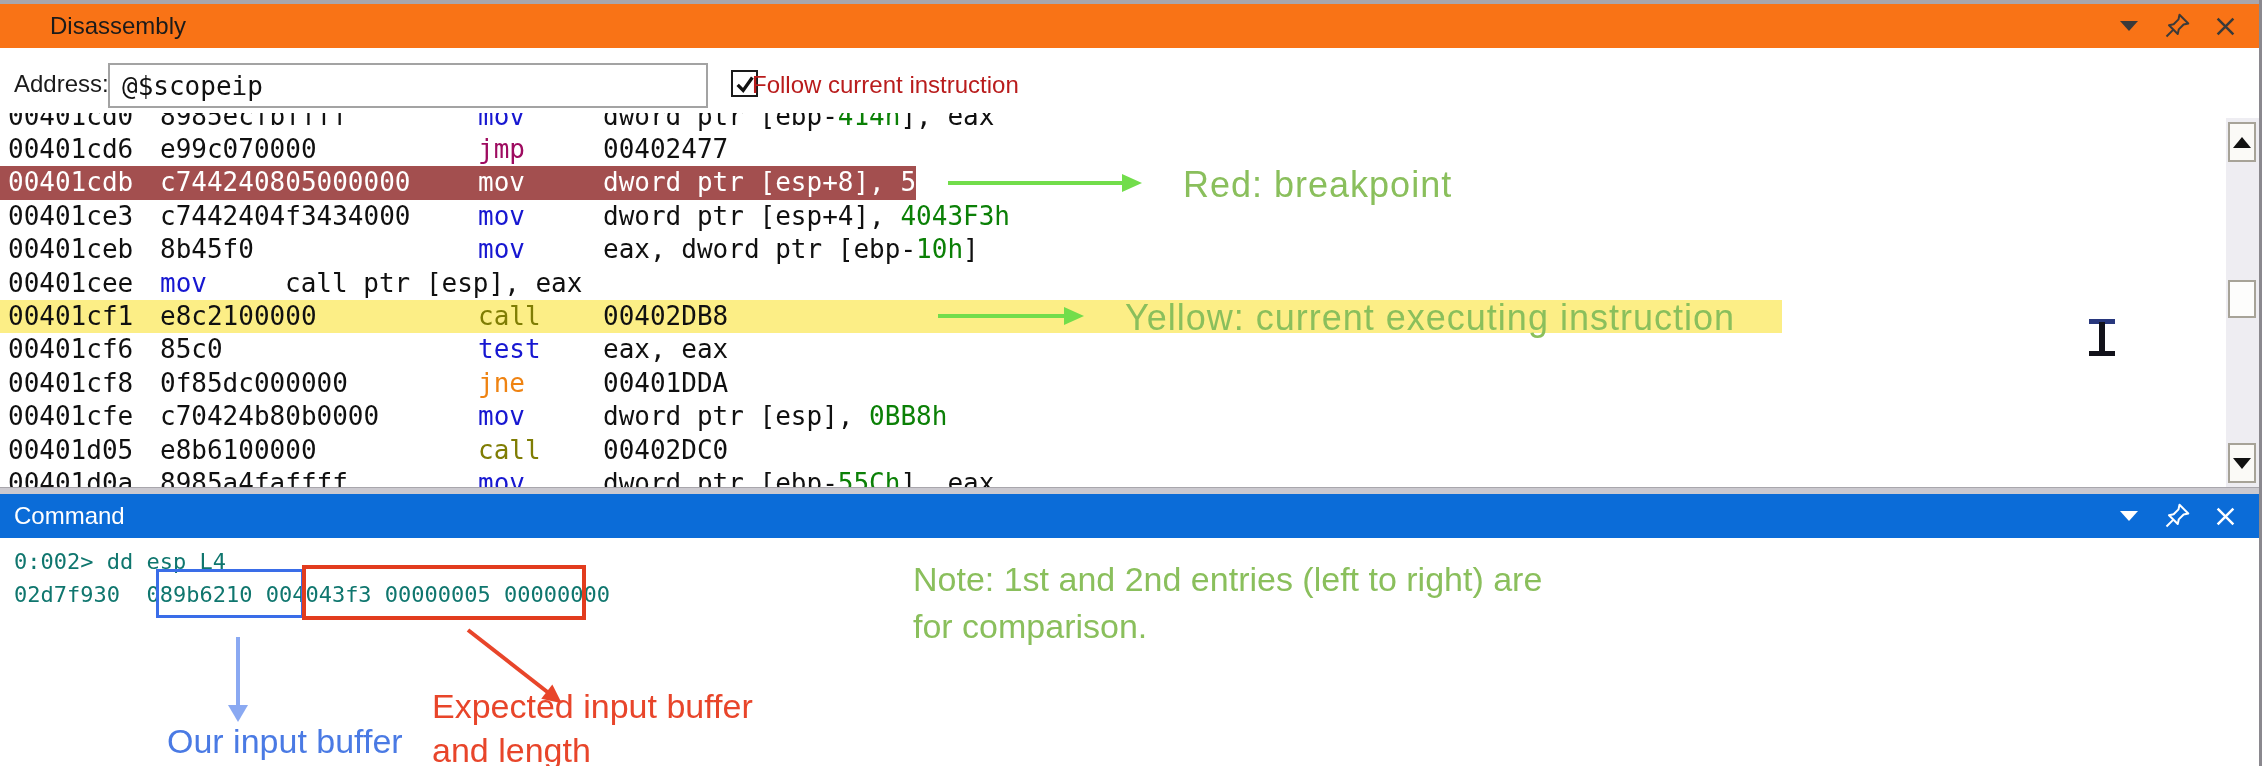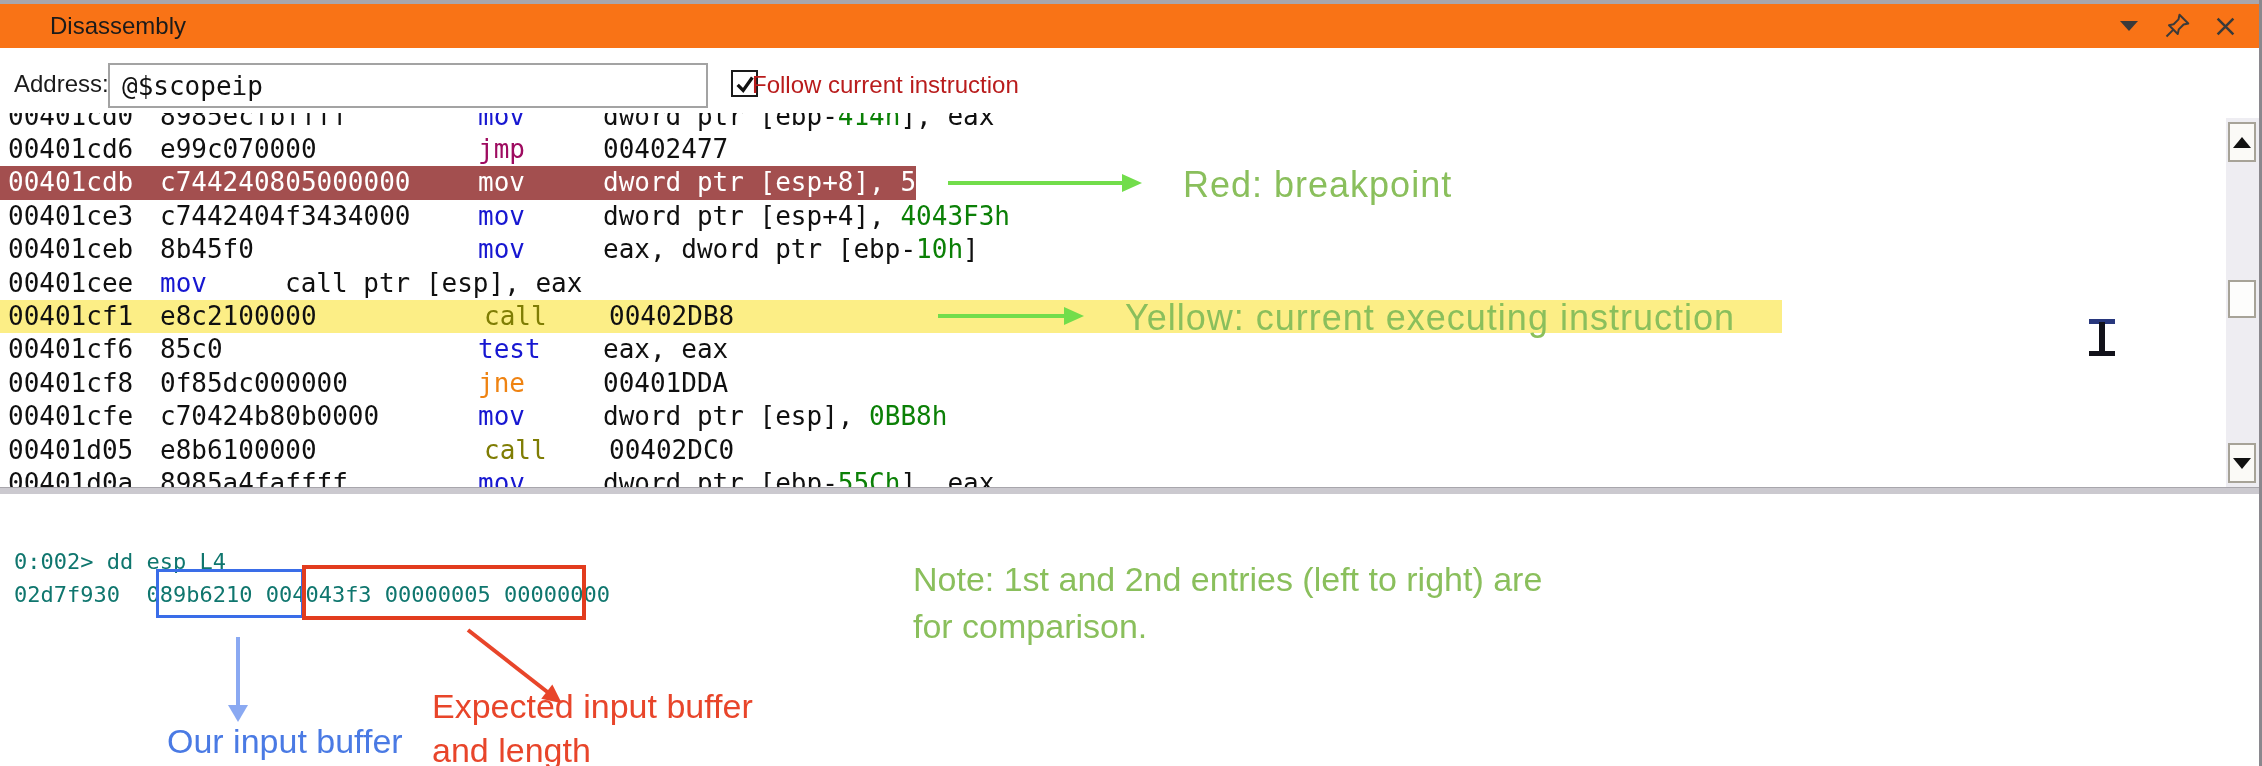--- a/index.html
+++ b/index.html
@@ -38,21 +38,21 @@
   .dline { position:absolute; left:0; display:flex; height:33.4px; line-height:33.4px;
            font-family:"DejaVu Sans Mono", monospace; font-size:26px; color:#101010; white-space:pre;
            padding-left:8px; }
   .dline span { white-space:pre; }
   .c-addr  { display:inline-block; width:152px; }
   .c-bytes { display:inline-block; width:318px; }
   .c-mn    { display:inline-block; width:125px; }
   .mn-blue   { color:var(--mn-blue); }
   .mn-purple { color:var(--mn-purple); }
   .mn-orange { color:var(--mn-orange); }
-  .mn-olive  { color:var(--mn-olive);margin-left:6px; }
+  .mn-olive  { color:var(--mn-olive); }
   .imm       { color:var(--imm); }
   .hl-red    { background:var(--bp-bg); }
   .hl-red span { color:#ffffff !important; }
   .hl-yellow { background:var(--cur-bg); width:100%; }
 
   
   .scrollbar { left:2226px; top:118px; width:33px; height:369px; background:#eeedf2; }
   .sb-btn, .sb-thumb { position:absolute; left:2px; width:28px; background:#fbfaf7; border:2px solid #a7a398;
            display:flex; align-items:center; justify-content:center; }
   .sb-btn { height:40px; }
@@ -154,20 +154,39 @@
   <div class="abs g-line" style="left:938px; top:314px; width:128px;"></div>
   <div class="abs g-head" style="left:1064px; top:307px;"></div>
   <div class="abs anno-green" style="left:1125px; top:297px;">Yellow: current executing instruction</div>
 
   <div class="abs ib-top"></div>
   <div class="abs ib-stem"></div>
   <div class="abs ib-bottom"></div>
 
   <div class="abs divider"></div>
 
+  <div class="abs titlebar cmd">
+    <span class="tb-title">Command</span>
+    <div class="tb-icons">
+      <div class="tb-btn">
+          <span class="caret"></span>
+        </div>
+      <div class="tb-btn">
+        <svg width="30" height="30" viewBox="0 0 24 24" fill="none" stroke="currentColor" stroke-width="1.6" stroke-linejoin="round">
+          <path d="M14 3 L21 10 L17.3 10.8 L13.4 14.7 L12.6 18.4 L5.6 11.4 L9.3 10.6 L13.2 6.7 Z"></path>
+          <line x1="9.1" y1="14.9" x2="3.6" y2="20.4"></line>
+        </svg>
+      </div>
+      <div class="tb-btn">
+        <svg width="27" height="27" viewBox="0 0 24 24" stroke="currentColor" stroke-width="2.2">
+          <path d="M5 5 L19 19 M19 5 L5 19"></path>
+        </svg>
+      </div>
+    </div>
+  </div>
 
   <div class="abs cmd-text cmd-prompt">0:002&gt; dd esp L4</div>
   <div class="abs cmd-text cmd-row">02d7f930  089b6210 004043f3 00000005 00000000</div>
 
   <div class="abs box-blue"></div>
   <div class="abs box-red"></div>
 
   <div class="abs b-arrow-line"></div>
   <div class="abs b-arrow-head"></div>
   <div class="abs anno-blue">Our input buffer</div>

